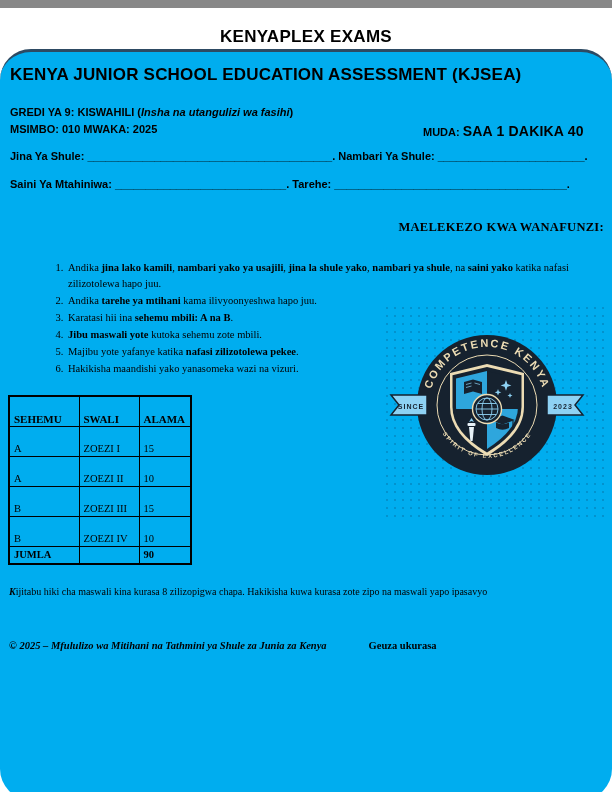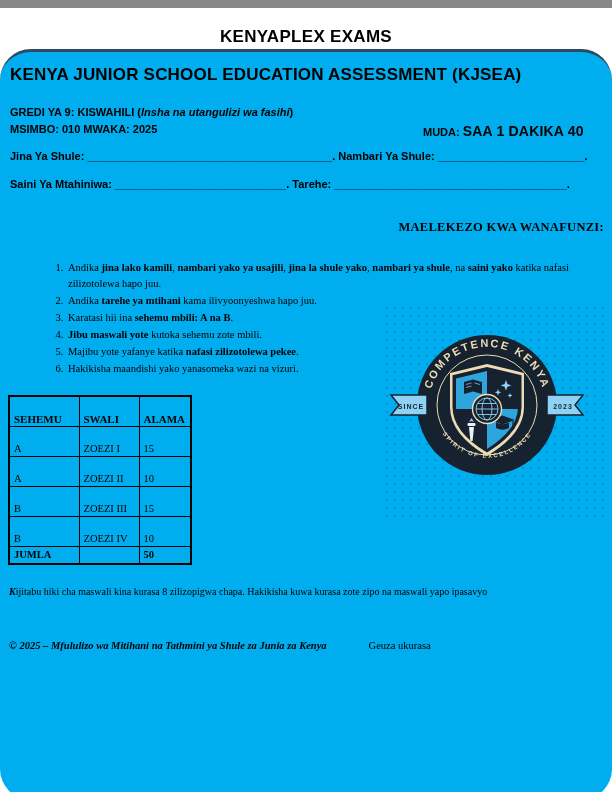--- a/index.html
+++ b/index.html
@@ -68,21 +68,21 @@
   
   .booklet-note{
     margin-top:21px;font-family:"Liberation Serif",serif;font-size:10px;padding-left:1px;
   }
   .booklet-note .lead{font-weight:bold;font-style:italic;}
   .copyright-row{
     margin-top:43px;font-family:"Liberation Serif",serif;font-size:10.5px;
     display:flex;align-items:baseline;padding-left:1px;
   }
   .copyright{font-weight:bold;font-style:italic;}
-  .turn-page{font-weight:normal;margin-left:42px;text-align:right;}
+  .turn-page{font-weight:bold;margin-left:42px;text-align:right;}
   
   .dots-region{
     position:absolute;left:383px;top:252px;width:227px;height:216px;
     background-image:radial-gradient(circle,rgba(10,50,84,.22) 1.1px,transparent 1.4px);
     background-size:8px 8px;
   }
   .logo-wrap{position:absolute;left:387px;top:258px;width:200px;height:190px;}
   .logo-wrap svg{display:block;width:200px;height:190px;}
 </style>
 </head>
@@ -146,21 +146,21 @@
             <td>15</td>
           </tr>
           <tr>
             <td>B</td>
             <td>ZOEZI IV</td>
             <td>10</td>
           </tr>
           <tr class="total-row">
             <td>JUMLA</td>
             <td>&nbsp;</td>
-            <td>50</td>
+            <td>90</td>
           </tr>
         </tbody>
     </table>
 
     <div class="dots-region"></div>
 
     <div class="logo-wrap">
       <svg viewBox="0 0 200 190">
         <defs>
           <path id="arcTop" d="M 48.7,122 A 58 58 0 1 1 151.3,122"></path>

